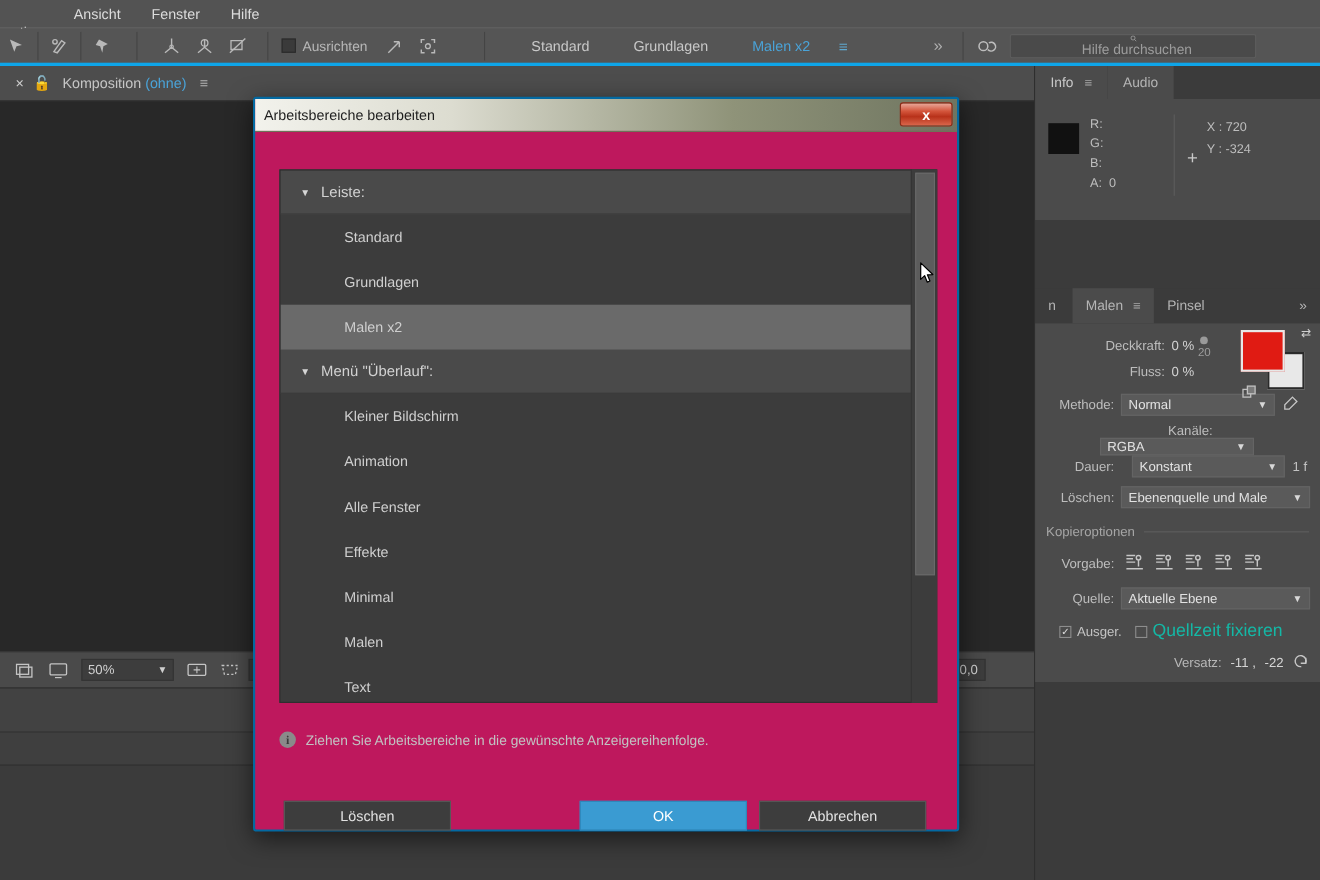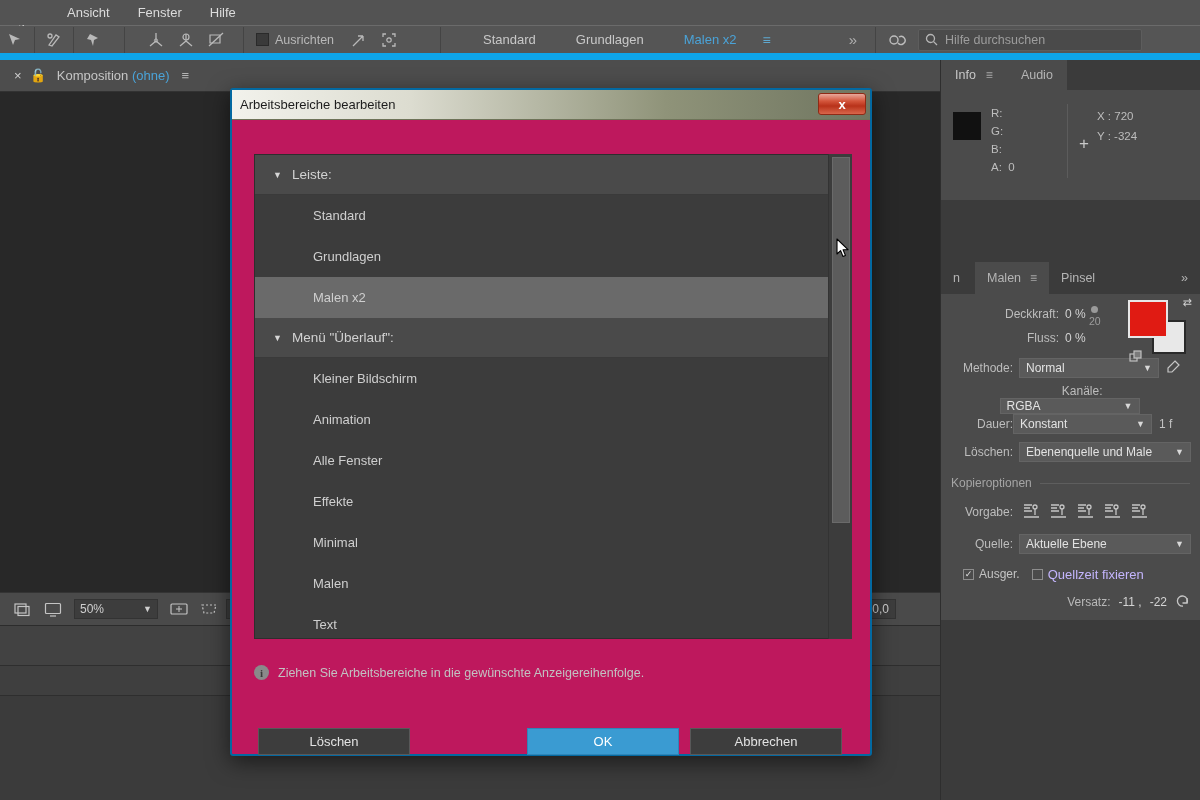--- a/index.html
+++ b/index.html
@@ -26,21 +26,21 @@
   #menubar .mi {
     font-size: 13px; color: #dcdcdc; padding: 0 14px; line-height: 26px;
     cursor: default;
   }
   #menubar .mi:first-child { padding-left: 0; margin-top: 34px; }
 
   
   #toolbar {
     position: absolute; left: 0; top: 26px; width: 1200px; height: 34px;
     background: #555555;
-    border-bottom: 7px solid #0ea5e9;
+    border-bottom: 3px solid #0ea5e9;
     display: flex; align-items: center;
   }
   .tgroup { display: flex; align-items: center; height: 34px; }
   .tbtn {
     width: 30px; height: 30px; display: flex; align-items: center;
     justify-content: center; color: #c9c9c9;
   }
   .tdiv { width: 1px; height: 26px; background: #444; margin: 0 4px; }
   .swatch-dark {
     width: 13px; height: 13px; background: #3a3a3a; border: 1px solid #2a2a2a;
@@ -49,21 +49,21 @@
   .ws-tab {
     font-size: 13px; color: #c8c8c8; padding: 0 20px; line-height: 34px;
     cursor: default;
   }
   .ws-tab.active { color: #4aa3d8; }
   .ws-menu-icon { color: #5fa8cf; font-size: 14px; padding: 0 6px; }
   .chev { color: #b0b0b0; font-size: 15px; padding: 0 10px; letter-spacing: -2px;}
   #searchbox {
     display: flex; align-items: center; height: 22px; width: 224px;
     background: #4a4a4a; border: 1px solid #5d5d5d; border-radius: 2px;
-    margin-left: 6px; padding: 0 6px;
+    margin-left: 6px; padding: 0 6px; flex-direction: column;
   }
   #searchbox .ph { font-size: 12.5px; color: #9d9d9d; margin-left: 7px; }
 
   
   #comp-panel {
     position: absolute; left: 0; top: 60px; width: 940px; height: 565px;
     background: #3f3f3f;
   }
   #comp-tabbar {
     position: absolute; left: 0; top: 0; width: 940px; height: 32px;
@@ -491,21 +491,21 @@
       <div class="row" style="padding-left:0; margin-top:4px;flex-direction:column;">
         <div class="lbl" style="width:72px">Kanäle:</div>
         <div class="field" style="width:140px;margin-left:6px">
           <span>RGBA</span>
           <span class="caret">▼</span>
         </div>
       </div>
 
       <div class="row" style="padding-left:0; margin-top:4px;">
         <div class="lbl" style="width:72px">Dauer:</div>
-        <div class="field" style="width:139px;margin-left:0">
+        <div class="field" style="width:139px;margin-left:16px">
           <span>Konstant</span>
           <span class="caret">▼</span>
         </div>
         <span style="margin-left:7px;color:#c2c2c2;font-size:12px">1  f</span>
       </div>
 
       <div class="row" style="padding-left:0; margin-top:4px;">
         <div class="lbl" style="width:72px">Löschen:</div>
         <div class="field" style="width:172px;margin-left:6px">
           <span>Ebenenquelle und Male</span>
@@ -554,21 +554,21 @@
         <div class="field" style="width:172px;margin-left:6px">
           <span>Aktuelle Ebene</span>
           <span class="caret">▼</span>
         </div>
       </div>
 
       <div class="row" style="padding-left:22px; margin-top:6px;">
         <span class="chk">✓</span>
         <span style="font-size:12px;color:#c4c4c4">Ausger.</span>
         <span class="chk" style="margin-left:12px"></span>
-        <span style="font-size:13px;color:#c4b5fd">Quellzeit fixieren</span>
+        <span style="font-size:16px;color:#14b8a6">Quellzeit fixieren</span>
       </div>
 
       <div class="row" style="padding-left:0; justify-content:flex-end; padding-right:10px; margin-top:4px; gap:8px;">
         <span style="font-size:12px;color:#b8b8b8">Versatz:</span>
         <span style="font-size:12px;color:#d4d4d4">-11 ,</span>
         <span style="font-size:12px;color:#d4d4d4">-22</span>
         <span style="color:#c6c6c6">
           <svg width="15" height="14" viewBox="0 0 15 14">
               <path d="M12 9 a5 5 0 1 0 -4 3" fill="none" stroke="#c6c6c6" stroke-width="1.3"></path>
               <path d="M12 4 L12 9 L7.5 9" fill="none" stroke="#c6c6c6" stroke-width="1.3"></path>

